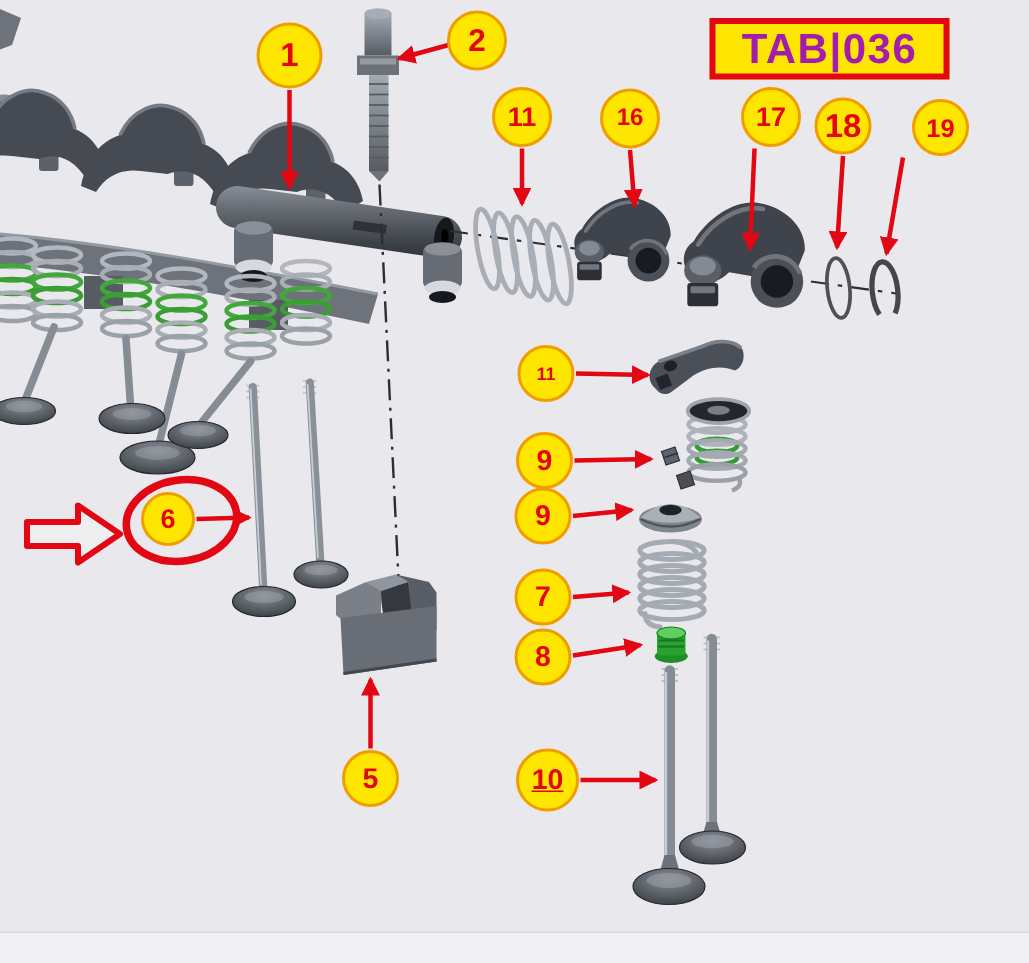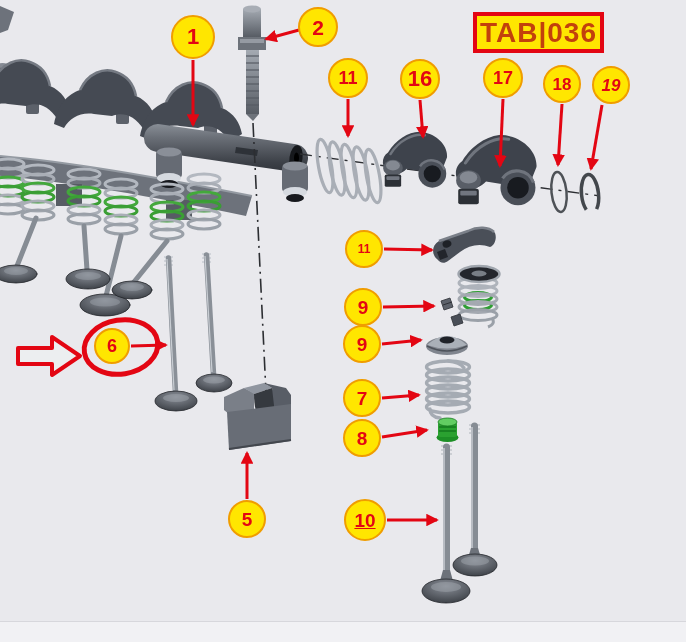--- a/index.html
+++ b/index.html
@@ -2,23 +2,23 @@
 <html><head>
 <meta charset="utf-8">
 <style>
   html,body{margin:0;padding:0;background:#cfcfd4;}
   .stage{
     position:relative;width:686px;height:642px;overflow:hidden;
     background:#e9e9ed;font-family:"Liberation Sans",sans-serif;
   }
   .art{position:absolute;left:0;top:0;}
   .badge{
-    position:absolute;left:473px;top:12px;width:131px;height:41px;
+    position:absolute;left:473px;top:12px;width:160px;height:41px;
     box-sizing:border-box;border:4px solid #e30613;background:#ffe600;
-    color:#c2410c;font-weight:800;font-size:28px;letter-spacing:1px;
+    color:#a21caf;font-weight:800;font-size:28px;letter-spacing:1px;
     display:flex;align-items:center;justify-content:center;
   }
   .callout{
     position:absolute;box-sizing:border-box;border-radius:50%;
     background:#ffe600;border:2px solid #f09d00;color:#e30613;
     font-weight:700;display:flex;align-items:center;justify-content:center;
     cursor:pointer;line-height:1;
   }
   .strip{
     position:absolute;left:0;top:621px;width:686px;height:21px;
@@ -293,24 +293,24 @@
   </g>
   <ellipse cx="121" cy="347" rx="37" ry="27" transform="rotate(-9 121 347)" fill="none" stroke="#e30613" stroke-width="5"></ellipse>
   <polygon points="18,348 52,348 52,337 80,356 52,375 52,364 18,364" fill="#eceef0" stroke="#e30613" stroke-width="4" stroke-linejoin="round"></polygon>
 </svg>
 
 <div class="badge">TAB|036</div>
 
 <div class="callout" style="left:171px;top:15px;width:44px;height:44px;font-size:22px;">1</div>
 <div class="callout" style="left:298px;top:7px;width:40px;height:40px;font-size:21px;">2</div>
 <div class="callout" style="left:328px;top:58px;width:40px;height:40px;font-size:18px;">11</div>
-<div class="callout" style="left:400px;top:59px;width:40px;height:40px;font-size:22px;">16</div>
-<div class="callout" style="left:483px;top:58px;width:40px;height:40px;font-size:18px;">17</div>
-<div class="callout" style="left:543px;top:65px;width:38px;height:38px;font-size:17px;">18</div>
-<div class="callout" style="left:592px;top:66px;width:38px;height:38px;font-size:17px;font-style:italic;">19</div>
+<div class="callout" style="left:400px;top:59px;width:40px;height:40px;font-size:16px;">16</div>
+<div class="callout" style="left:494px;top:58px;width:40px;height:40px;font-size:18px;">17</div>
+<div class="callout" style="left:543px;top:65px;width:38px;height:38px;font-size:22px;">18</div>
+<div class="callout" style="left:608px;top:66px;width:38px;height:38px;font-size:17px;">19</div>
 <div class="callout" style="left:345px;top:230px;width:38px;height:38px;font-size:12px;">11</div>
 <div class="callout" style="left:344px;top:288px;width:38px;height:38px;font-size:19px;">9</div>
 <div class="callout" style="left:343px;top:325px;width:38px;height:38px;font-size:19px;">9</div>
 <div class="callout" style="left:343px;top:379px;width:38px;height:38px;font-size:19px;">7</div>
 <div class="callout" style="left:343px;top:419px;width:38px;height:38px;font-size:19px;">8</div>
 <div class="callout" style="left:344px;top:499px;width:42px;height:42px;font-size:19px;text-decoration:underline;">10</div>
 <div class="callout" style="left:228px;top:500px;width:38px;height:38px;font-size:19px;">5</div>
 <div class="callout" style="left:94px;top:328px;width:36px;height:36px;font-size:18px;">6</div>
 
 <div class="strip"></div>

